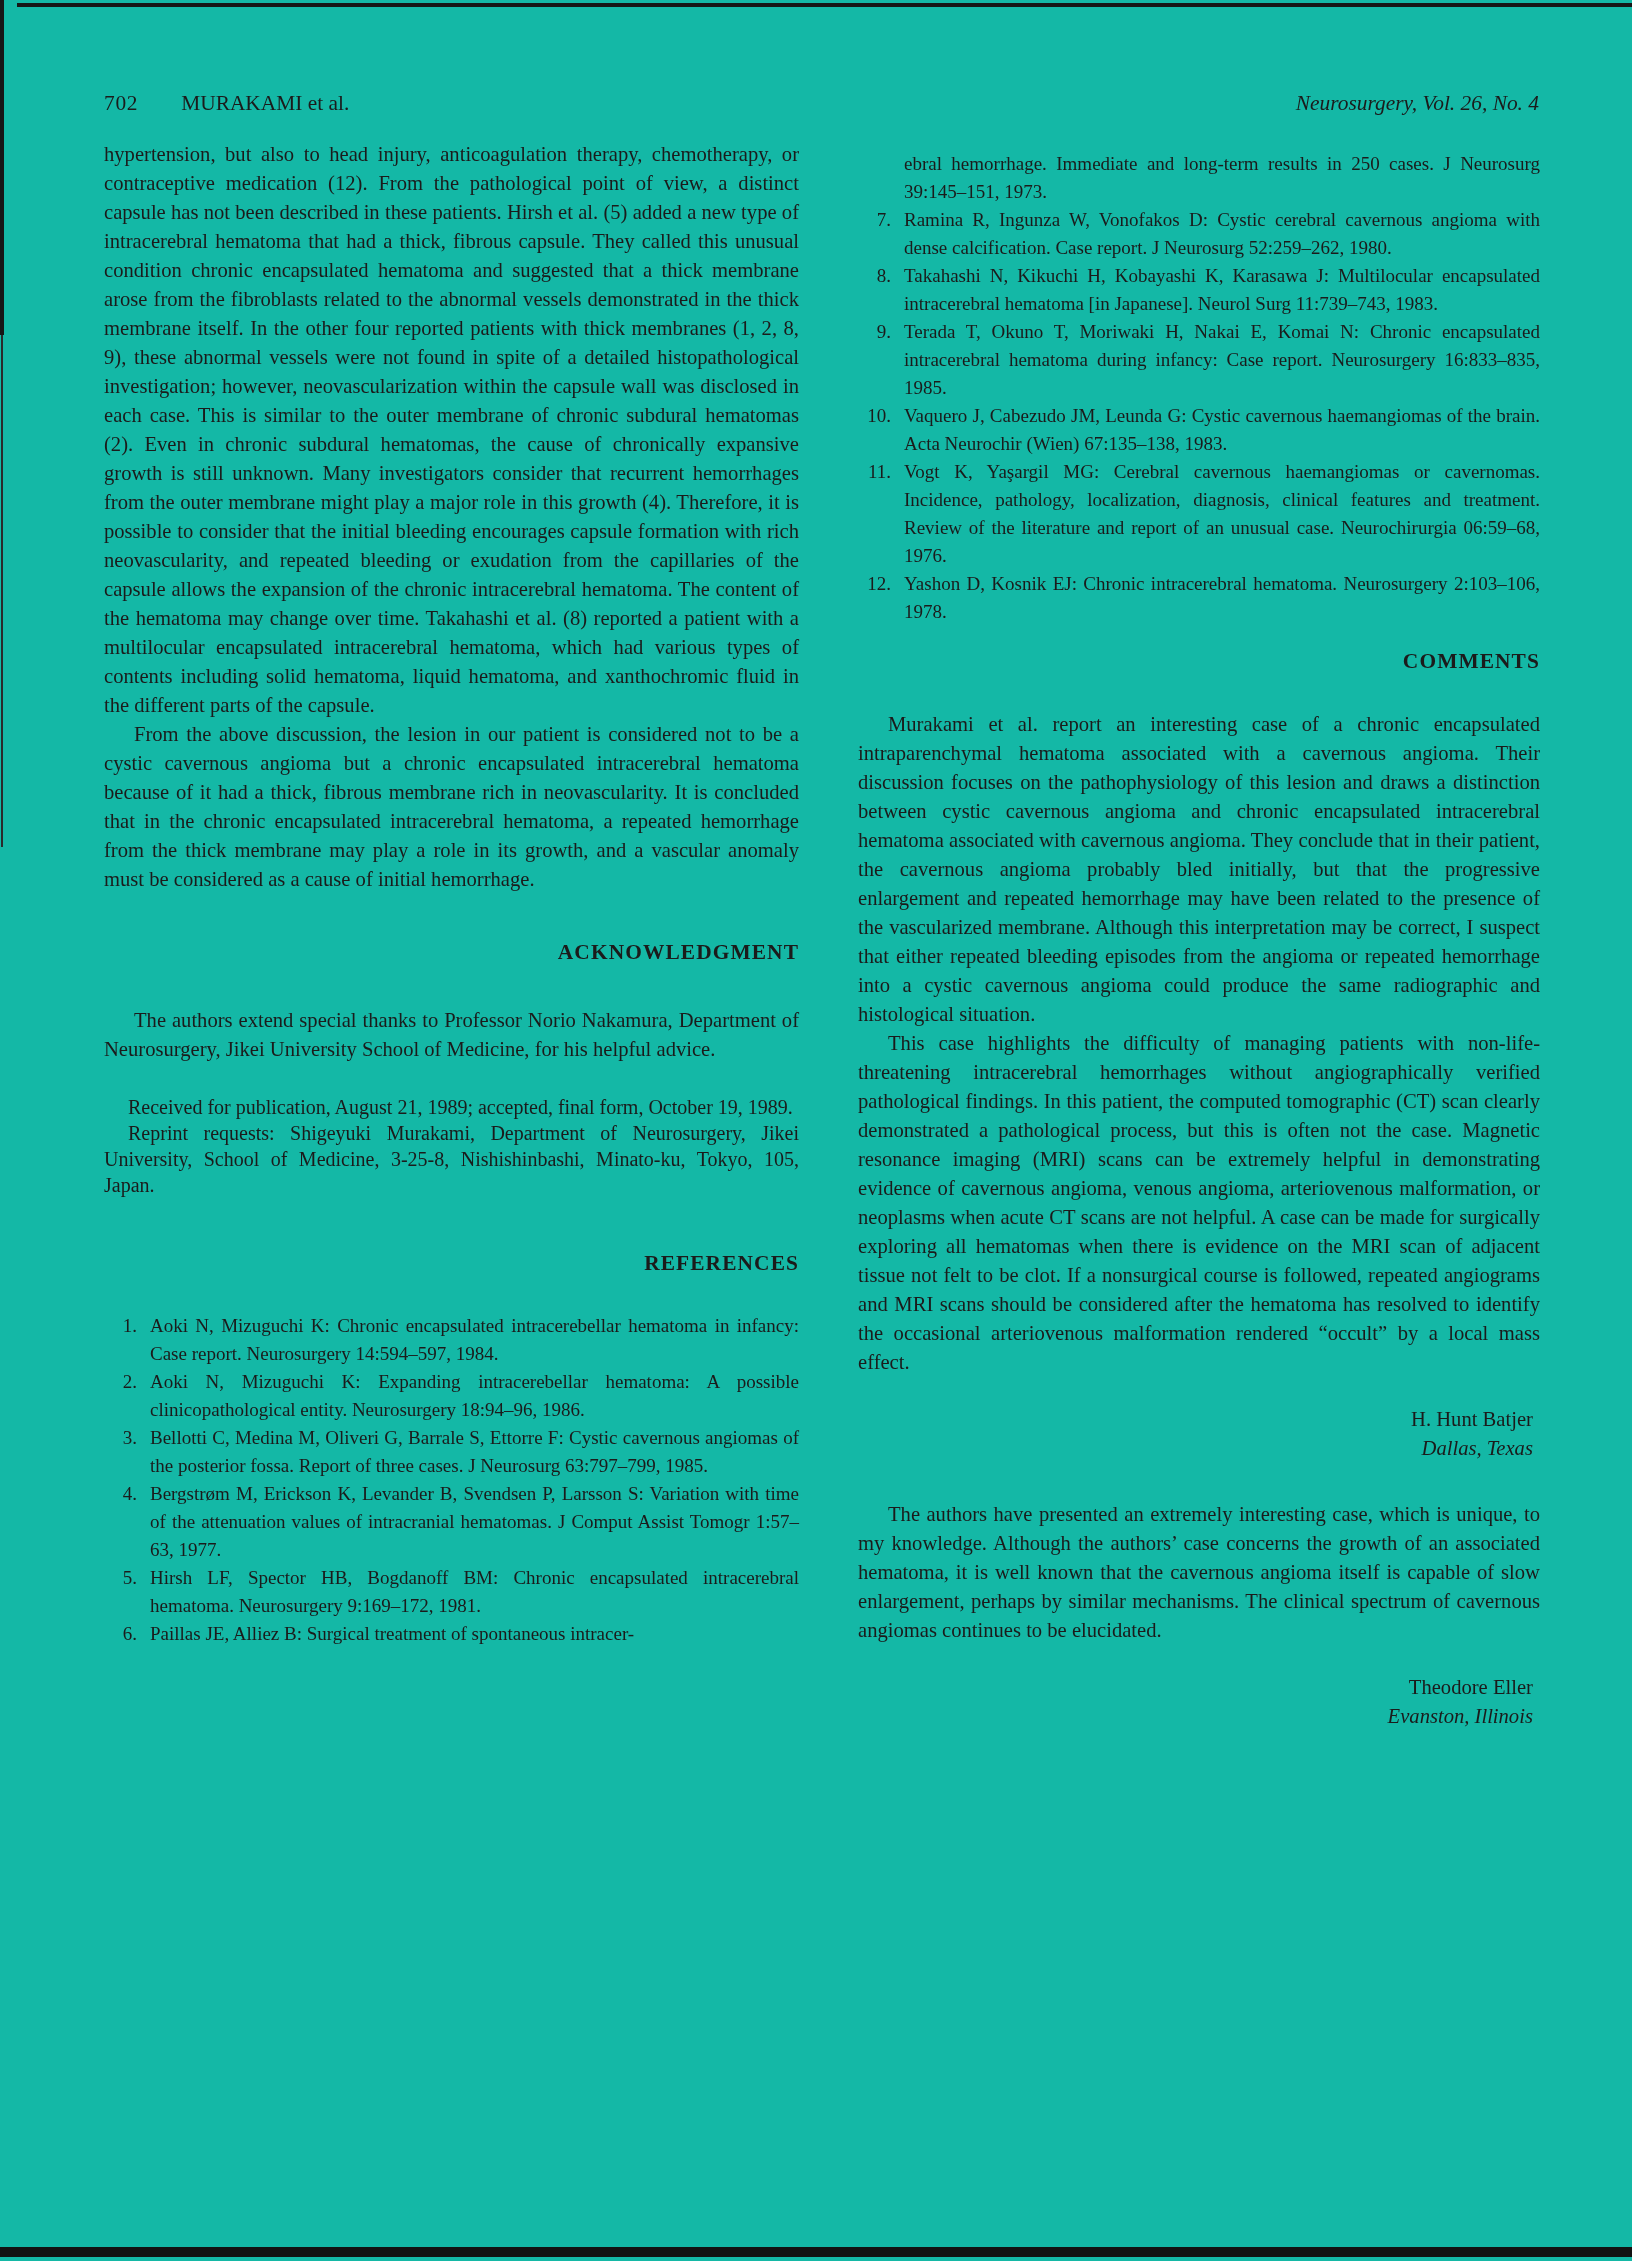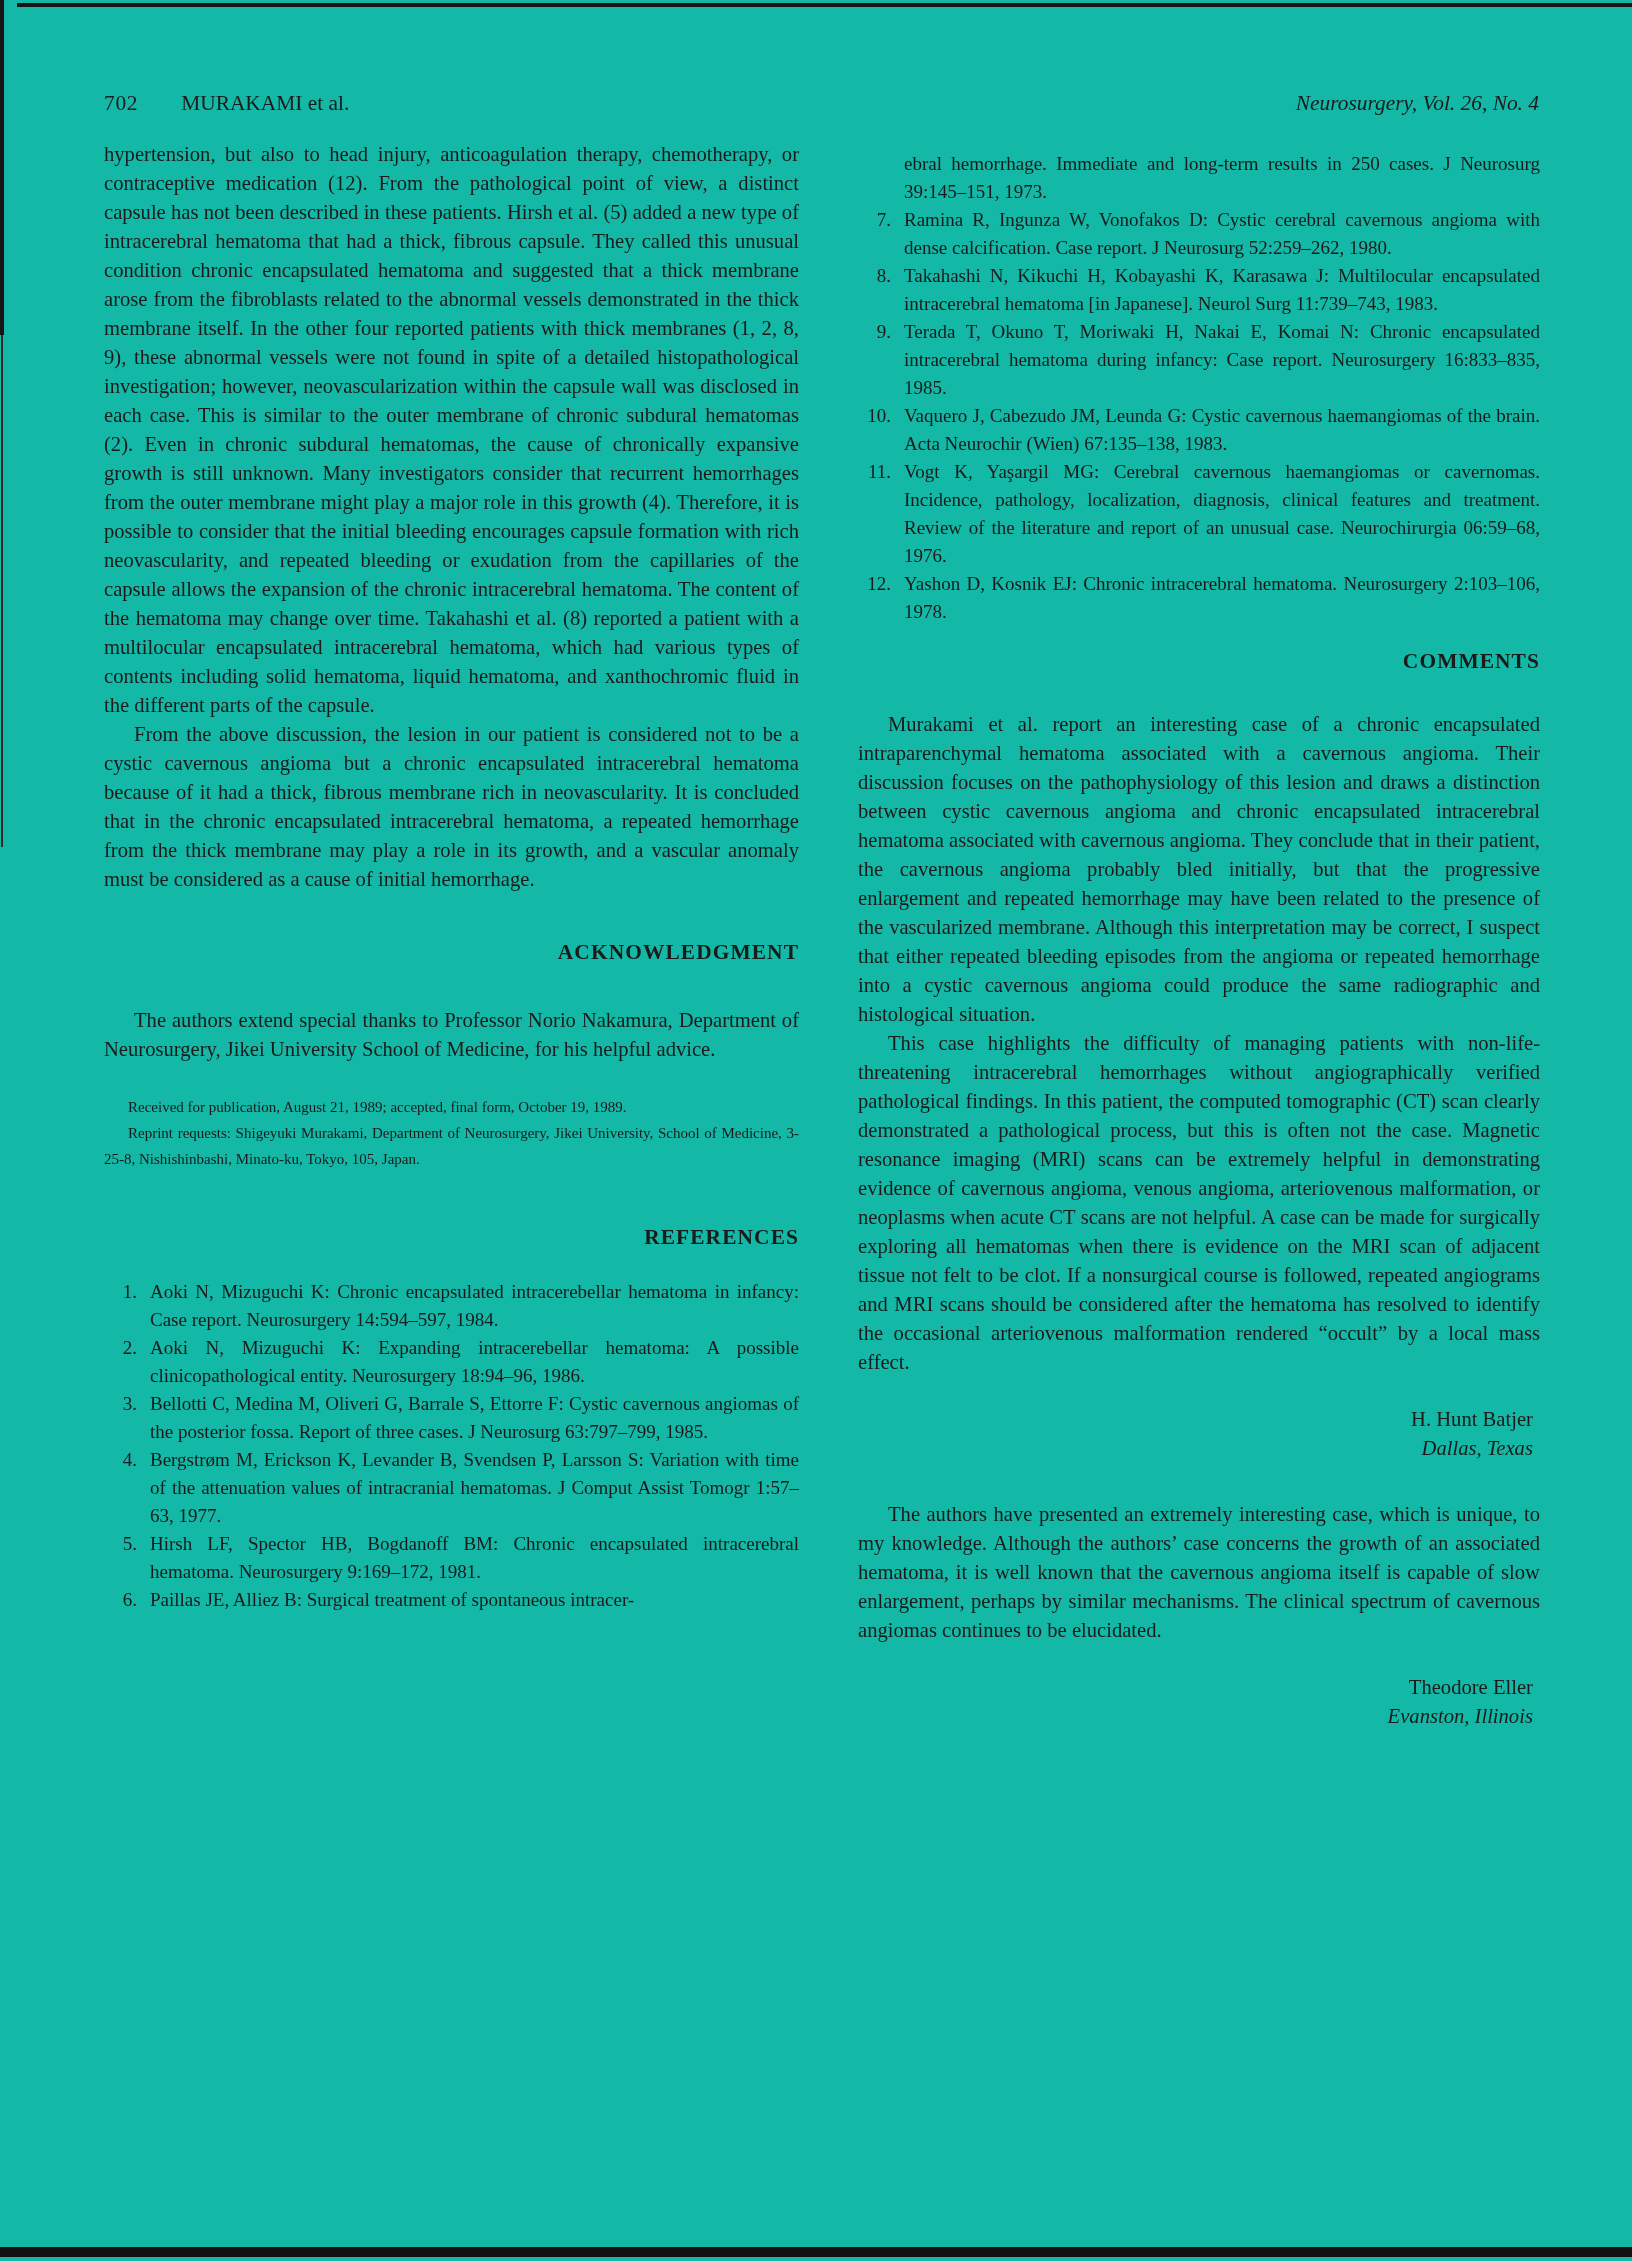--- a/index.html
+++ b/index.html
@@ -37,26 +37,26 @@
     font-size: 20.6px; line-height: 29px;
     text-align: justify; margin: 0;
   }
   .indent { text-indent: 30px; }
 
   .sect-heading {
     text-align: right; font-size: 21.4px; letter-spacing: 1.1px;
     margin: 0;
   }
   .ack-heading { margin-top: 46px; margin-bottom: 41px; }
-  .refs-heading { margin-top: 53px; margin-bottom: 28px; }
+  .refs-heading { margin-top: 53px; margin-bottom: 36px; }
   .comments-heading { margin-top: 23px; margin-bottom: 36px; }
 
   .notes { margin-top: 30px; }
   .note {
-    font-size: 15px; line-height: 26px; text-align: justify;
+    font-size: 20px; line-height: 26px; text-align: justify;
     text-indent: 24px; margin: 0;
   }
 
   .ref {
     position: relative; padding-left: 46px;
     font-size: 19px; line-height: 28px; text-align: justify; margin: 0;
   }
   .ref .ref-num {
     position: absolute; left: 0; top: 0; width: 33px; text-align: right;
   }

